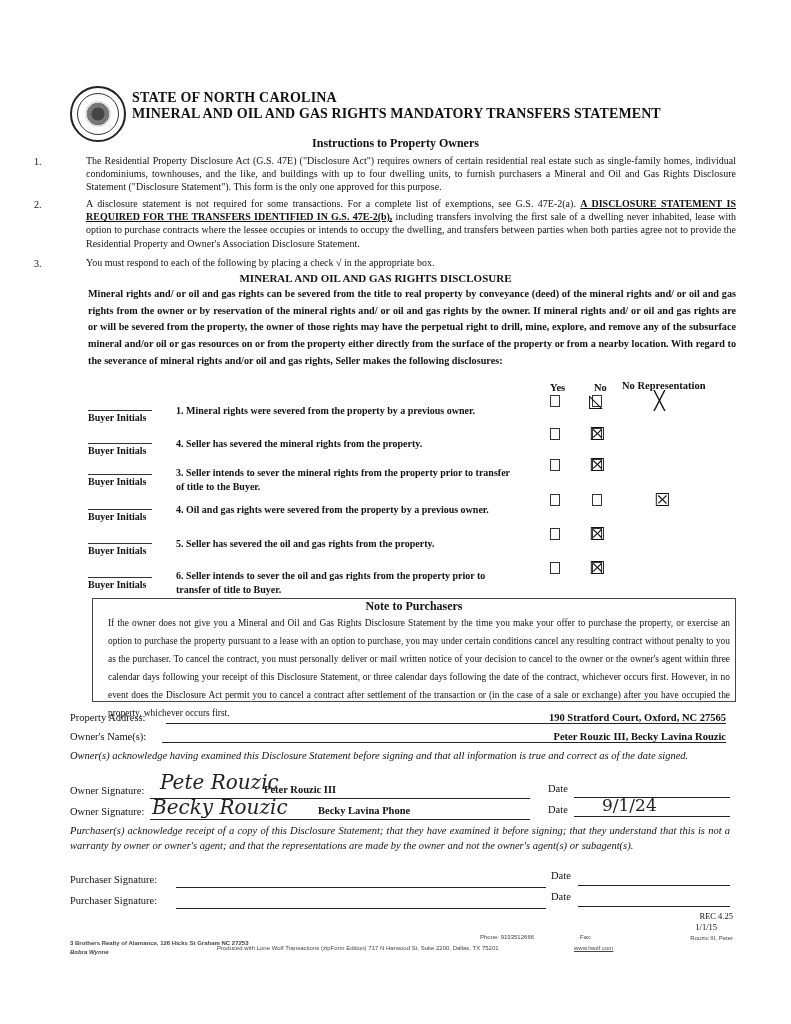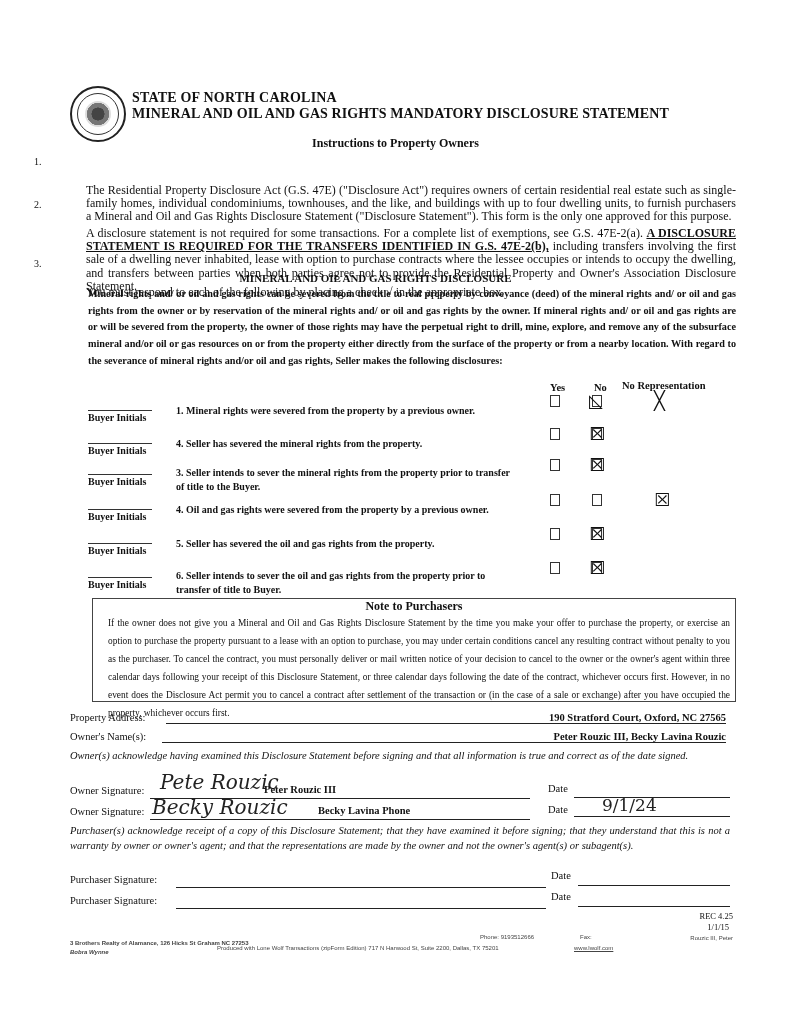--- a/index.html
+++ b/index.html
@@ -9,21 +9,21 @@
   .seal { left: 70px; top: 86px; width: 56px; height: 56px; border: 2px solid #222; border-radius: 50%;
           box-sizing: border-box; }
   .seal::before { content: ""; position: absolute; left: 5px; top: 5px; right: 5px; bottom: 5px;
           border: 1px solid #333; border-radius: 50%; }
   .seal .inner { position: absolute; left: 13px; top: 13px; width: 26px; height: 26px; border-radius: 50%;
           background: radial-gradient(circle, #444 0 35%, #777 36% 60%, #ddd 61%); }
   .hdr1 { left: 132px; top: 90px; font-size: 14px; font-weight: bold; letter-spacing: 0.2px; }
   .hdr2 { left: 132px; top: 106px; font-size: 14px; font-weight: bold; letter-spacing: 0.1px; }
   .instr-title { left: 0; width: 791px; text-align: center; top: 136px; font-size: 12px; font-weight: bold; }
   .num { font-size: 10px; line-height: 13px; }
-  .para { font-size: 12px; line-height: 13.2px; text-align: justify; margin-top: 30px; }
+  .para { font-size: 10px; line-height: 13.2px; text-align: justify; }
   .bold { font-weight: bold; }
   .ul { text-decoration: underline; font-weight: bold; }
   .sec-title { left: 0; width: 751px; text-align: center; top: 272px; font-size: 11px; font-weight: bold; }
   .rights { left: 88px; top: 286px; width: 648px; font-size: 10.2px; line-height: 16.7px; font-weight: bold; text-align: justify; }
   .colhdr { font-size: 10.5px; font-weight: bold; }
   .row-text { font-size: 10px; font-weight: bold; line-height: 14px; margin-top: 6px; }
   .bi-line { width: 64px; border-top: 1px solid #333; }
   .bi { font-size: 10px; font-weight: bold; }
   .cb { width: 10px; height: 12px; border: 1.3px solid #333; box-sizing: border-box; }
   .mark { font-size: 18px; font-family: "DejaVu Sans", sans-serif; line-height: 18px; }
@@ -37,21 +37,21 @@
   .small { font-size: 8.5px; }
   .tiny { font-size: 6px; font-family: "Liberation Sans", sans-serif; color: #444; }
 </style>
 </head>
 <body>
 
 <div class="abs seal">
     <div class="inner"></div>
   </div>
 <div class="abs hdr1">STATE OF NORTH CAROLINA</div>
-<div class="abs hdr2">MINERAL AND OIL AND GAS RIGHTS MANDATORY DISCLOSURE STATEMENT</div>
+<div class="abs hdr2">MINERAL AND OIL AND GAS RIGHTS MANDATORY TRANSFERS STATEMENT</div>
 
 <div class="abs instr-title">Instructions to Property Owners</div>
 
 <div class="abs num" style="left:34px;top:155px;">1.</div>
 <div class="abs para" style="left:86px;top:154px;width:650px;">The Residential Property Disclosure Act (G.S. 47E) ("Disclosure Act") requires owners of certain residential real estate such as single-family homes, individual condominiums, townhouses, and the like, and buildings with up to four dwelling units, to furnish purchasers a Mineral and Oil and Gas Rights Disclosure Statement ("Disclosure Statement"). This form is the only one approved for this purpose.</div>
 
 <div class="abs num" style="left:34px;top:198px;">2.</div>
 <div class="abs para" style="left:86px;top:197px;width:650px;"><span>A disclosure statement is not required for some transactions. For a complete list of exemptions, see G.S. 47E-2(a). </span><span class="ul">A DISCLOSURE STATEMENT IS REQUIRED FOR THE TRANSFERS IDENTIFIED IN G.S. 47E-2(b),</span><span> including transfers involving the first sale of a dwelling never inhabited, lease with option to purchase contracts where the lessee occupies or intends to occupy the dwelling, and transfers between parties when both parties agree not to provide the Residential Property and Owner's Association Disclosure Statement.</span></div>
 
 <div class="abs num" style="left:34px;top:257px;">3.</div>
@@ -145,21 +145,21 @@
 <div class="abs line" style="left:176px;top:874px;width:370px;height:13px;"></div>
 <div class="abs field" style="left:551px;top:870px;">Date</div>
 <div class="abs line" style="left:578px;top:872px;width:152px;height:13px;"></div>
 
 <div class="abs field" style="left:70px;top:895px;">Purchaser Signature:</div>
 <div class="abs line" style="left:176px;top:895px;width:370px;height:13px;"></div>
 <div class="abs field" style="left:551px;top:891px;">Date</div>
 <div class="abs line" style="left:578px;top:893px;width:152px;height:13px;"></div>
 
 <div class="abs small" style="right:58px;top:911px;text-align:right;">REC 4.25</div>
-<div class="abs small" style="right:62px;top:922px;text-align:right;">1/1/15</div>
+<div class="abs small" style="right:74px;top:922px;text-align:right;">1/1/15</div>
 <div class="abs tiny" style="right:58px;top:935px;text-align:right;">Rouzic III, Peter</div>
 
 <div class="abs tiny bold" style="left:70px;top:940px;">3 Brothers Realty of Alamance, 126 Hicks St Graham NC 27253</div>
 <div class="abs tiny bold italic" style="left:70px;top:949px;">Bobra Wynne</div>
 <div class="abs tiny" style="left:480px;top:934px;">Phone: 9193512666</div>
 <div class="abs tiny" style="left:580px;top:934px;">Fax:</div>
 <div class="abs tiny" style="left:217px;top:945px;">Produced with Lone Wolf Transactions (zipForm Edition) 717 N Harwood St, Suite 2200, Dallas, TX  75201</div>
 <div class="abs tiny" style="left:574px;top:945px;text-decoration:underline;">www.lwolf.com</div>
 
 </body></html>

